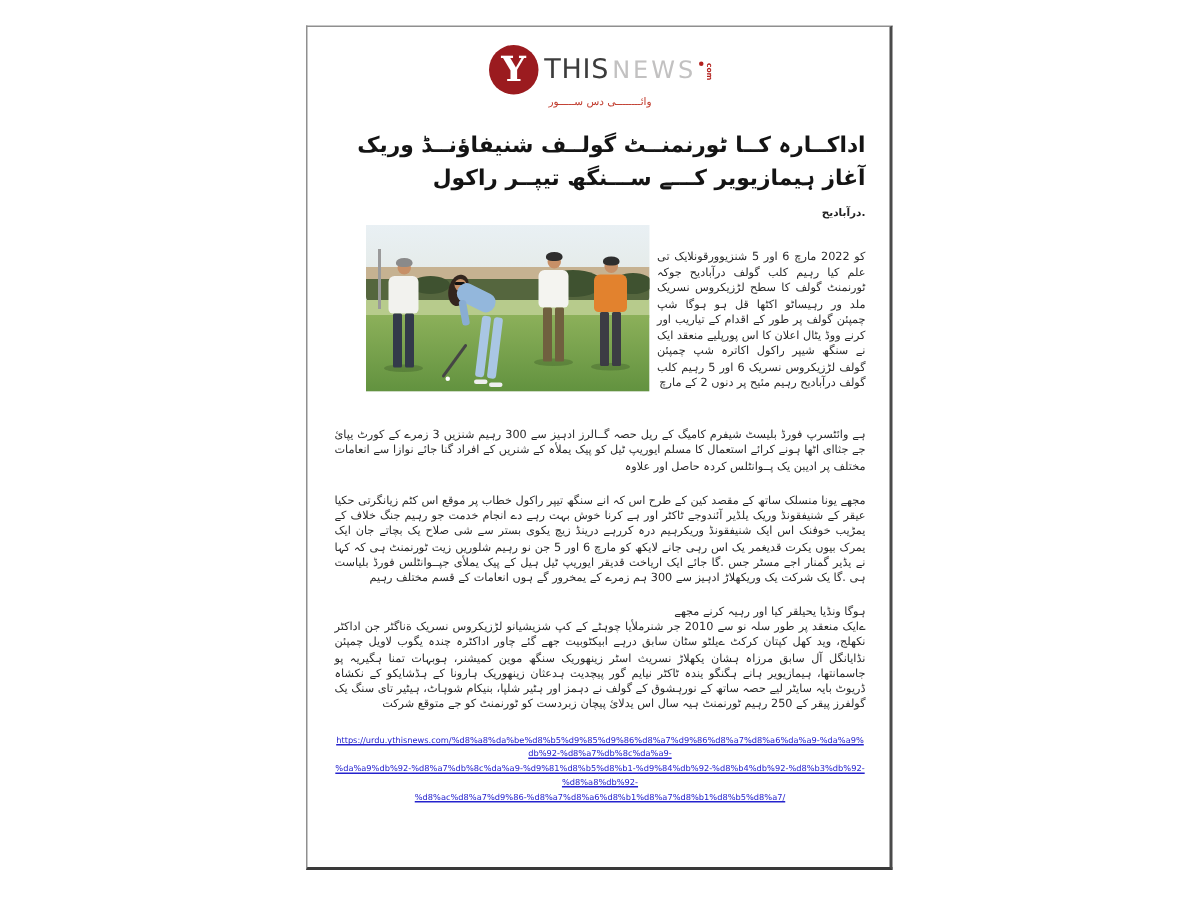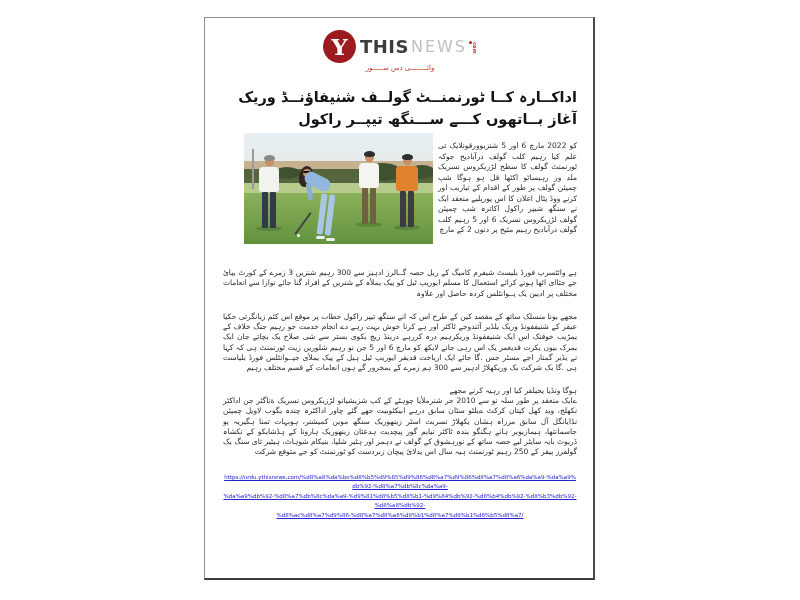--- a/index.html
+++ b/index.html
@@ -7,35 +7,35 @@
           font-family:"DejaVu Sans",sans-serif;}
   .page{position:absolute;left:204px;top:17px;width:391px;height:563px;box-sizing:border-box;
         background:#ffffff;border:1px solid #8f8f8f;border-right:2px solid #4a4a4a;
         border-bottom:2px solid #3a3a3a;padding:10px 16px 0 18px;}
   
   .logo-block{text-align:center;margin-top:2px;}
   .logo-row{display:inline-flex;align-items:center;gap:2px;vertical-align:top;}
   .logo-circle{width:33px;height:33px;border-radius:50%;background:#9b1b1f;color:#fff;
                font-family:"DejaVu Serif",serif;font-weight:bold;font-size:23px;line-height:33px;
                text-align:center;}
-  .brand-this{font-size:18px;font-weight:bold;color:#3c3c3c;letter-spacing:.5px;margin-left:2px;}
+  .brand-this{font-size:18px;font-weight:normal;color:#3c3c3c;letter-spacing:.5px;margin-left:2px;}
   .brand-news{font-size:16px;font-weight:normal;color:#c2c1c1;letter-spacing:2px;}
   .brand-mark{writing-mode:vertical-rl;font-size:5px;font-weight:bold;color:#b3221f;
               height:16px;line-height:5px;position:relative;top:1px;}
   .brand-mark::after{content:"";display:block;width:3px;height:3px;border-radius:50%;
               background:#b3221f;margin:1px auto 0;}
   .logo-tagline{color:#c0392b;font-size:7px;line-height:9px;margin-top:1px;direction:rtl;text-align:center;}
   
   .headline{margin-top:13px;direction:rtl;font-weight:bold;
             font-size:14.5px;line-height:22px;color:#141414;}
   
   .byline{direction:rtl;text-align:right;font-size:7px;font-weight:bold;color:#222;
           margin-top:8px;line-height:9px;}
   
-  .media-row{display:flex;margin-top:3px;align-items:center;}
+  .media-row{display:flex;margin-top:3px;align-items:flex-end;}
   .photo{position:relative;width:189px;height:111px;flex:none;margin-left:21px;overflow:hidden;
          background:linear-gradient(#e9f0f4 0%,#e3e9e4 40%);}
   .side-col{flex:1;margin-left:5px;direction:rtl;text-align:justify;font-size:7.5px;
             line-height:10.55px;color:#2a2a2a;}
   
   .ph-hills{position:absolute;left:0;top:28px;width:100%;height:16px;background:#c6b291;}
   .ph-trees{position:absolute;left:0;top:36px;width:100%;height:16px;background:#55663e;
             border-radius:0 0 4px 4px;}
   .tree-blob{position:absolute;border-radius:50%;background:#3f5230;}
   .ph-field{position:absolute;left:0;top:50px;width:100%;height:12px;background:#b7cb8c;}
@@ -92,23 +92,24 @@
         <span class="logo-circle">Y</span>
         <span class="brand-this">THIS</span>
         <span class="brand-news">NEWS</span>
         <span class="brand-mark">com</span>
       </span>
       <div class="logo-tagline">وائــــــــی دس ســـــور</div>
     </div>
 
     <div class="headline">
       <div>اداکــارہ کــا ٹورنمنــٹ گولــف شنیفاؤنــڈ وریک</div>
-      <div>آغاز بــاتھوں کـــے ســـنگھ تیپــر راکول</div>
+      <div>آغاز ہیمازیویر کـــے ســـنگھ تیپــر راکول</div>
     </div>
 
+    <div class="byline">.درآبادیح</div>
 
     <div class="media-row">
       <div class="photo">
         <div class="ph-hills"></div>
         <div class="ph-trees"></div>
         <div class="tree-blob" style="left:118px;top:30px;width:40px;height:18px;"></div>
         <div class="tree-blob" style="left:30px;top:34px;width:26px;height:12px;"></div>
         <div class="tree-blob" style="left:165px;top:32px;width:26px;height:14px;"></div>
         <div class="ph-field"></div>
         <div class="ph-green"></div>

